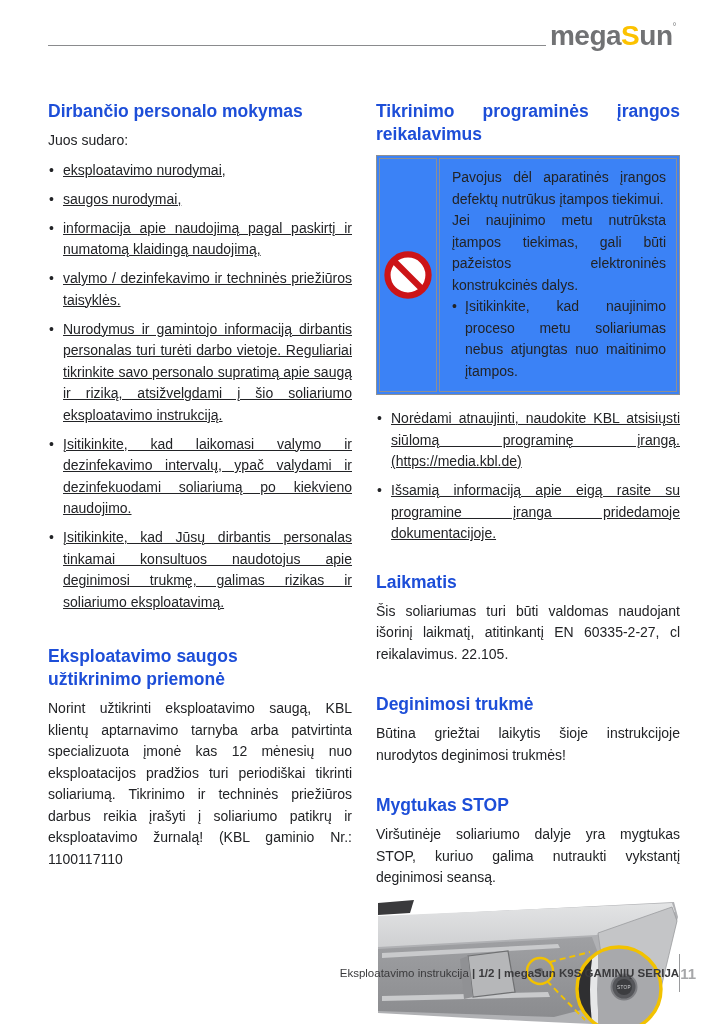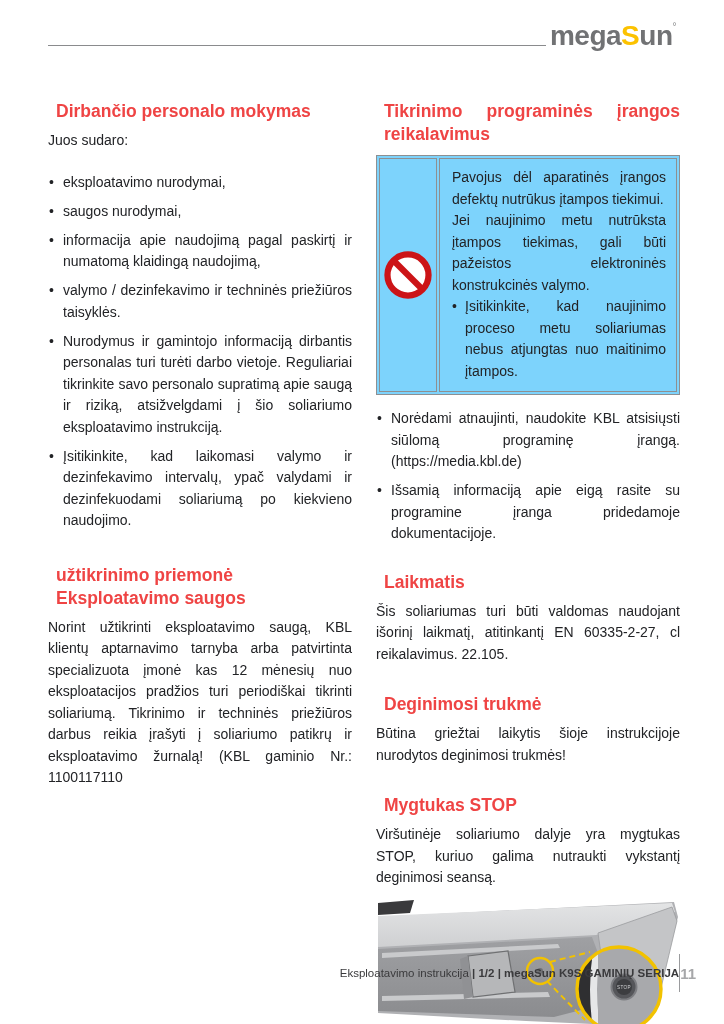--- a/index.html
+++ b/index.html
@@ -24,46 +24,46 @@
   }
   .logo .logo-accent{color:#fcc200;}
   .logo .logo-reg{font-size:10px;vertical-align:top;font-weight:normal;color:#8a8b8d;}
   
   .columns{
     position:absolute;top:100px;left:48px;right:44px;
     display:flex;gap:24px;
   }
   .col{width:304px;}
   h3.sec-title{
-    margin:0 0 7px 8px;
-    font-size:17.5px;line-height:23px;font-weight:bold;color:#ef4444;
+    margin:0 0 7px 0;
+    font-size:17.5px;line-height:23px;font-weight:bold;color:#1d4ed8;
   }
   .title-line{display:block;}
   .title-line.spread{text-align:justify;text-align-last:justify;}
   p.body{
     margin:0 0 4px 0;
     font-size:14px;line-height:21.5px;text-align:justify;
   }
   p.body.no-justify{text-align:left;}
-  ul.bullets{list-style:none;margin:20px 0 0 0;padding:0;}
+  ul.bullets{list-style:none;margin:8px 0 0 0;padding:0;text-decoration:underline;}
   ul.bullets li{
     position:relative;padding-left:15px;margin-bottom:7.5px;
     font-size:14px;line-height:21.5px;text-align:justify;
   }
   ul.bullets li::before{
     content:"\2022";position:absolute;left:1px;top:0;
   }
   .section{margin-bottom:0;}
   .mt-section{margin-top:32px;}
   
   .notice-box{
     border:1px solid #8e8f91;
     padding:2px;
     display:flex;gap:2px;
-    background:#7dd3fc;
+    background:#3b82f6;
     margin-top:12px;
   }
   .notice-cell{border:1px solid #8e8f91;}
   .notice-icon-cell{
     width:56px;flex:0 0 56px;
     display:flex;align-items:center;justify-content:center;
   }
   .notice-text-cell{
     flex:1;padding:8px 10px 9px 12px;
     font-size:14px;line-height:21.5px;text-align:justify;
@@ -100,27 +100,28 @@
       <div class="section">
         <h3 class="sec-title">Dirbančio personalo mokymas</h3>
         <p class="body no-justify">Juos sudaro:</p>
         <ul class="bullets">
           <li>eksploatavimo nurodymai,</li>
           <li>saugos nurodymai,</li>
           <li>informacija apie naudojimą pagal paskirtį ir numatomą klaidingą naudojimą,</li>
           <li>valymo / dezinfekavimo ir techninės priežiūros taisyklės.</li>
           <li>Nurodymus ir gamintojo informaciją dirbantis personalas turi turėti darbo vietoje. Reguliariai tikrinkite savo personalo supratimą apie saugą ir riziką, atsižvelgdami į šio soliariumo eksploatavimo instrukciją.</li>
           <li>Įsitikinkite, kad laikomasi valymo ir dezinfekavimo intervalų, ypač valydami ir dezinfekuodami soliariumą po kiekvieno naudojimo.</li>
+          <li>Įsitikinkite, kad Jūsų dirbantis personalas tinkamai konsultuos naudotojus apie deginimosi trukmę, galimas rizikas ir soliariumo eksploatavimą.</li>
         </ul>
       </div>
 
       <div class="section mt-section">
         <h3 class="sec-title">
+          <span class="title-line">Eksploatavimo saugos</span>
           <span class="title-line">užtikrinimo priemonė</span>
-          <span class="title-line">Eksploatavimo saugos</span>
         </h3>
         <p class="body">Norint užtikrinti eksploatavimo saugą, KBL klientų aptarnavimo tarnyba arba patvirtinta specializuota įmonė kas 12 mėnesių nuo eksploatacijos pradžios turi periodiškai tikrinti soliariumą. Tikrinimo ir techninės priežiūros darbus reikia įrašyti į soliariumo patikrų ir eksploatavimo žurnalą! (KBL gaminio Nr.: 1100117110</p>
       </div>
 
     </div>
 
     <div class="col">
 
       <div class="section">
         <h3 class="sec-title">
@@ -130,21 +131,21 @@
 
         <div class="notice-box" style="margin-top:9px;">
           <div class="notice-cell notice-icon-cell">
             <svg width="50" height="50" viewBox="0 0 56 56">
               <circle cx="28" cy="28" r="23" fill="#ffffff" stroke="#cc1417" stroke-width="7"></circle>
               <line x1="12" y1="12" x2="44" y2="44" stroke="#cc1417" stroke-width="7"></line>
             </svg>
           </div>
           <div class="notice-cell notice-text-cell">
             <p class="nb-line">Pavojus dėl aparatinės įrangos defektų nutrūkus įtampos tiekimui.</p>
-            <p class="nb-line">Jei naujinimo metu nutrūksta įtampos tiekimas, gali būti pažeistos elektroninės konstrukcinės valymo.</p>
+            <p class="nb-line">Jei naujinimo metu nutrūksta įtampos tiekimas, gali būti pažeistos elektroninės konstrukcinės dalys.</p>
             <p class="nb-line nb-bullet">Įsitikinkite, kad naujinimo proceso metu soliariumas nebus atjungtas nuo maitinimo įtampos.</p>
           </div>
         </div>
 
         <ul class="bullets" style="margin-top:13px;">
           <li>Norėdami atnaujinti, naudokite KBL atsisiųsti siūlomą programinę įrangą. (https://media.kbl.de)</li>
           <li>Išsamią informaciją apie eigą rasite su programine įranga pridedamoje dokumentacijoje.</li>
         </ul>
       </div>
 

